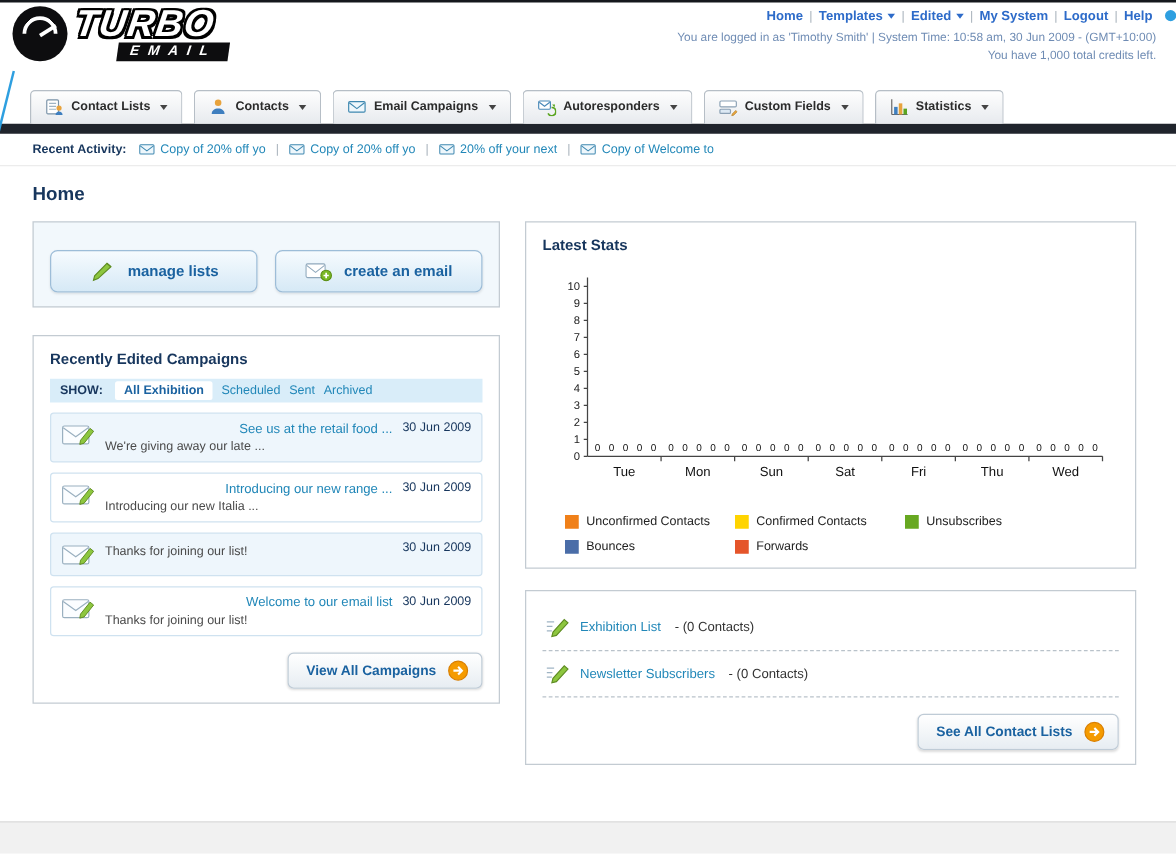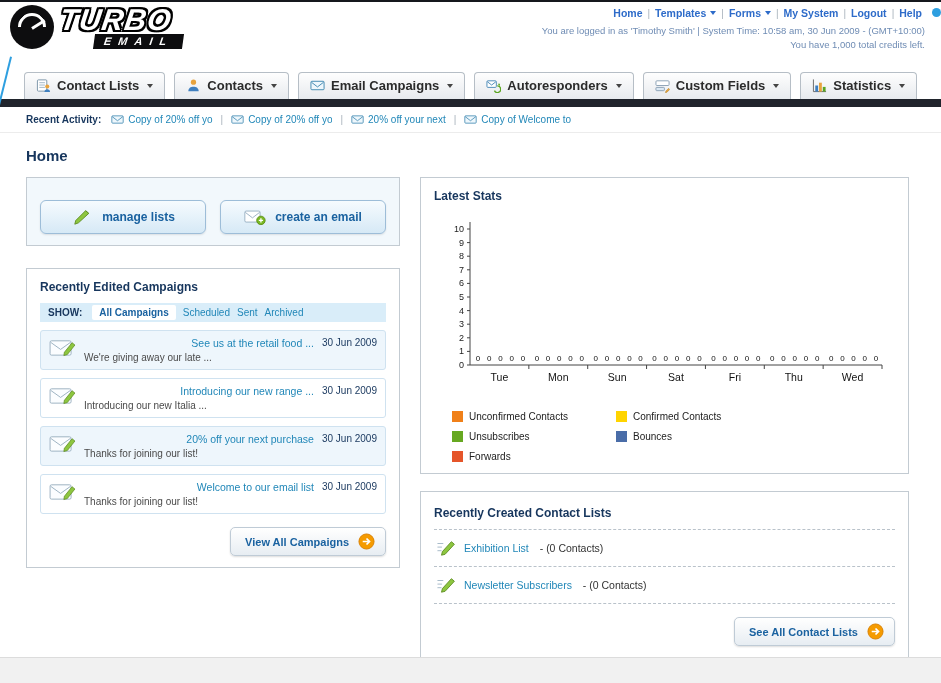--- a/index.html
+++ b/index.html
@@ -21,21 +21,21 @@
   .top-nav { font-size:10.5px; }
   .top-link { color:#2d6bc9; font-weight:bold; margin:0 3px; display:inline-flex; align-items:center; gap:4px; }
   .tn-sep, .ra-sep { color:#a9b3bc; margin:0 2px; font-size:10px; }
   .login-info { margin-top:6px; font-size:9.5px; color:#6f8cb4; }
   .credits-info { margin-top:3px; font-size:9.5px; color:#6f8cb4; }
   .blue-dot { position:absolute; top:6px; right:0; width:9px; height:9px; border-radius:50%; background:#2e9fe0; }
   .blue-line { position:absolute; left:4px; top:54px; width:2px; height:50px; background:#2e9fe0; transform:rotate(14deg); }
 
   
   .tabs-row { padding:6px 0 0 24px; display:flex; gap:9px; align-items:flex-end; }
-  .tab { display:inline-flex; align-items:center; gap:6px; padding:5px 11px 6px; background:linear-gradient(#fefefe,#e7eaee); border:1px solid #b6bec6; border-bottom:none; border-radius:4px 4px 0 0; font-size:13px; font-weight:bold; color:#2b2b2b; cursor:pointer;text-align:center; }
+  .tab { display:inline-flex; align-items:center; gap:6px; padding:5px 11px 6px; background:linear-gradient(#fefefe,#e7eaee); border:1px solid #b6bec6; border-bottom:none; border-radius:4px 4px 0 0; font-size:10px; font-weight:bold; color:#2b2b2b; cursor:pointer;text-align:center; }
   .tab-icon svg { width:15px; height:15px; display:block; }
   .caret { width:0; height:0; border-left:3.5px solid transparent; border-right:3.5px solid transparent; border-top:4px solid #2d6bc9; display:inline-block; }
   .caret.dark { border-top-color:#444; margin-left:2px; }
   .dark-bar { height:8px; background:#20242c; }
 
   
   .recent-bar { display:flex; align-items:center; gap:6px; padding:6px 0 6px 26px; font-size:10px; border-bottom:1px solid #ececec; }
   .recent-label { font-weight:bold; color:#17365d; margin-right:4px; }
   .ra-item { display:inline-flex; align-items:center; gap:4px; color:#2187b8; max-width:112px; overflow:hidden; white-space:nowrap; }
   .ra-icon svg { width:13px; height:13px; display:block; }
@@ -73,21 +73,21 @@
   .btn-row { display:flex; justify-content:flex-end; margin-top:13px; }
   .pill-btn { display:inline-flex; align-items:center; gap:9px; padding:5px 10px 5px 14px; border:1px solid #bfcbd6; border-radius:5px; background:linear-gradient(#ffffff,#e7edf2); box-shadow:0 1px 2px rgba(0,0,0,.14); font-size:11px; font-weight:bold; color:#1a62a0; cursor:pointer; }
   .btn-arrow svg { width:17px; height:17px; display:block; }
 
   
   .fake-select { margin-top:9px; border:1px solid #93a2ae; background:#fff; height:20px; display:flex; align-items:center; justify-content:space-between; font-size:10.5px; color:#1c1c1c; padding-left:6px; cursor:pointer; }
   .fs-arrow { width:17px; align-self:stretch; background:linear-gradient(#f3f5f7,#d7dde2); border-left:1px solid #9aa6b0; display:flex; align-items:center; justify-content:center; }
   .fs-arrow::after { content:''; width:0; height:0; border-left:3.5px solid transparent; border-right:3.5px solid transparent; border-top:4px solid #333; }
   .chart-wrap { margin-top:12px; }
   .legend { margin-top:4px; display:flex; flex-wrap:wrap; row-gap:9px; font-size:10px; color:#222; padding-left:18px; }
-  .legend-item { display:flex; align-items:center; gap:6px; width:164px; }
+  .legend-item { display:flex; align-items:center; gap:6px; width:136px; }
   .legend-swatch { width:11px; height:11px; display:inline-block; }
 
   
   .contact-lists { margin-top:17px; }
   .cl-title-row { border-bottom:1px dashed #b9c2ca; padding-bottom:8px; }
   .cl-row { display:flex; align-items:center; gap:8px; padding:9px 2px; border-bottom:1px dashed #b9c2ca; font-size:10.5px; }
   .cl-icon svg { width:20px; height:18px; display:block; }
   .cl-name { color:#2187b8; }
   .cl-detail { color:#333; }
 
@@ -104,21 +104,21 @@
       <div class="logo-email">EMAIL</div>
     </div>
   </div>
   <div class="header-right">
     <div class="top-nav"><a class="top-link">
           <span>Home</span>
         </a><span class="tn-sep">|</span><a class="top-link">
           <span>Templates</span>
           <span class="caret"></span>
         </a><span class="tn-sep">|</span><a class="top-link">
-          <span>Forms</span>
+          <span>Edited</span>
           <span class="caret"></span>
         </a><span class="tn-sep">|</span><a class="top-link">
           <span>My System</span>
         </a><span class="tn-sep">|</span><a class="top-link">
           <span>Logout</span>
         </a><span class="tn-sep">|</span><a class="top-link">
           <span>Help</span>
         </a></div>
     <div class="login-info">You are logged in as 'Timothy Smith' | System Time: 10:58 am, 30 Jun 2009 - (GMT+10:00)</div>
     <div class="credits-info">You have 1,000 total credits left.</div>
@@ -274,21 +274,21 @@
               </span>
             <span>create an email</span>
           </button>
         </div>
       </div>
 
       <div class="panel campaigns">
         <div class="panel-title">Recently Edited Campaigns</div>
         <div class="filter-bar">
           <span class="show-label">SHOW:</span>
-          <span><a class="filter-link selected">All Campaigns</a><a class="filter-link">Scheduled</a><a class="filter-link">Sent</a><a class="filter-link">Archived</a></span>
+          <span><a class="filter-link selected">All Exhibition</a><a class="filter-link">Scheduled</a><a class="filter-link">Sent</a><a class="filter-link">Archived</a></span>
         </div>
         <div>
             <div class="camp-row tint">
               <span class="camp-icon">
                 <svg viewBox="0 0 28 22">
                   <rect x="1" y="4" width="22" height="15" rx="1.5" fill="#fbfdff" stroke="#9ab0c0"></rect>
                   <path d="M1.5 5.5L12 13l10.5-7.5" fill="none" stroke="#9ab0c0"></path>
                   <path d="M16 16L24 6l3 2.4-8 10-3.6 1z" fill="#8dc63f" stroke="#5e8c21" stroke-width="0.8"></path>
                 </svg>
               </span>
@@ -314,21 +314,20 @@
             </div>
             <div class="camp-row tint">
               <span class="camp-icon">
                 <svg viewBox="0 0 28 22">
                   <rect x="1" y="4" width="22" height="15" rx="1.5" fill="#fbfdff" stroke="#9ab0c0"></rect>
                   <path d="M1.5 5.5L12 13l10.5-7.5" fill="none" stroke="#9ab0c0"></path>
                   <path d="M16 16L24 6l3 2.4-8 10-3.6 1z" fill="#8dc63f" stroke="#5e8c21" stroke-width="0.8"></path>
                 </svg>
               </span>
               <div class="camp-mid">
-                <a class="camp-title">20% off your next purchase</a>
                 <div class="camp-sub">Thanks for joining our list!</div>
               </div>
               <span class="camp-date">30 Jun 2009</span>
             </div>
             <div class="camp-row">
               <span class="camp-icon">
                 <svg viewBox="0 0 28 22">
                   <rect x="1" y="4" width="22" height="15" rx="1.5" fill="#fbfdff" stroke="#9ab0c0"></rect>
                   <path d="M1.5 5.5L12 13l10.5-7.5" fill="none" stroke="#9ab0c0"></path>
                   <path d="M16 16L24 6l3 2.4-8 10-3.6 1z" fill="#8dc63f" stroke="#5e8c21" stroke-width="0.8"></path>
@@ -451,23 +450,20 @@
               <span>Bounces</span>
             </div>
             <div class="legend-item">
               <span class="legend-swatch" style="background: rgb(229, 85, 42);"></span>
               <span>Forwards</span>
             </div>
           </div>
       </div>
 
       <div class="panel contact-lists">
-        <div class="cl-title-row">
-          <span class="panel-title">Recently Created Contact Lists</span>
-        </div>
         <div>
             <div class="cl-row">
               <span class="cl-icon">
                 <svg viewBox="0 0 22 20">
                   <line x1="1.5" y1="5" x2="8" y2="5" stroke="#9fb4c4"></line>
                   <line x1="1.5" y1="9" x2="6.5" y2="9" stroke="#9fb4c4"></line>
                   <line x1="1.5" y1="13" x2="6" y2="13" stroke="#9fb4c4"></line>
                   <path d="M6 18l1-4L17 3l3.3 2.8L10 17l-4 1z" fill="#8dc63f" stroke="#5e8c21"></path>
                 </svg>
               </span>

